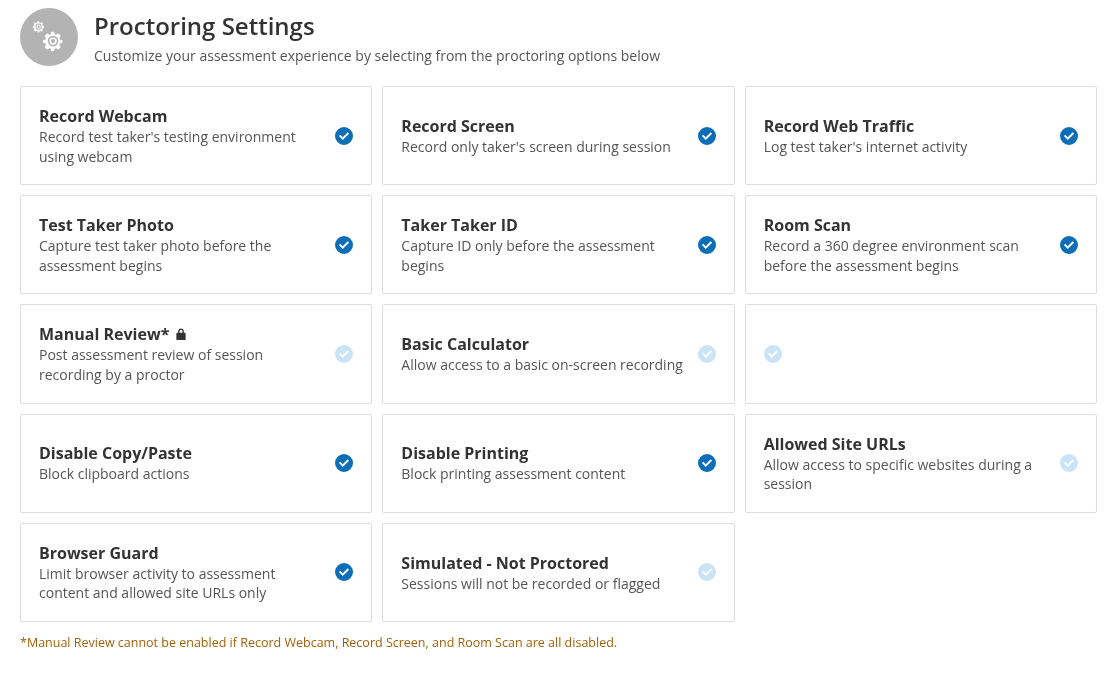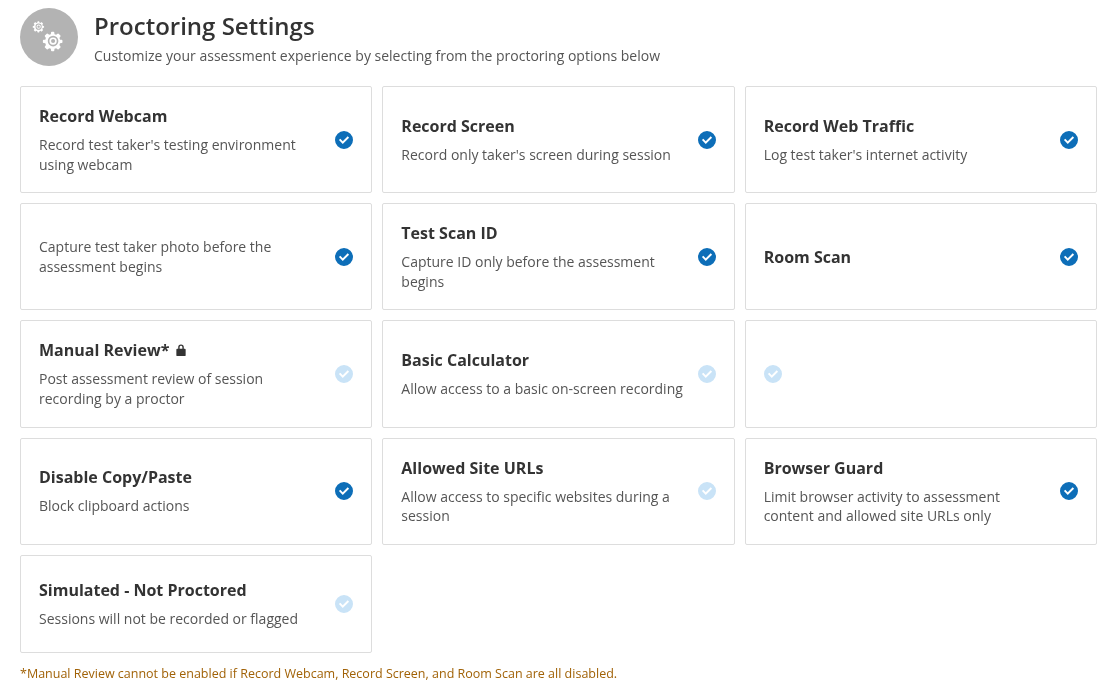--- a/index.html
+++ b/index.html
@@ -60,21 +60,21 @@
       display: flex;
       justify-content: space-between;
       align-items: center;
       gap: 12px;
       min-height: 98px;
       background: #fff;
     }
     .card-text {
       display: flex;
       flex-direction: column;
-      gap: 8px;
+      gap: 0;
       flex: 1;
     }
     .card-title {
       font-size: 16px;
       font-weight: 700;
       color: #333;
       display: flex;
       align-items: center;
       gap: 6px;
     }
@@ -169,46 +169,50 @@
         <div class="card-desc">Log test taker's internet activity</div>
       </div>
       <div class="toggle enabled">
         <svg viewBox="0 0 16 16" width="18" height="18">
           <path d="M8 0a8 8 0 1 0 0 16A8 8 0 0 0 8 0zm-1.1 11.5L3.5 8.1l1.2-1.2 2.2 2.2 4.4-4.4 1.2 1.2-5.6 5.6z"></path>
         </svg>
       </div>
     </div>
     <div class="card">
       <div class="card-text">
+        <div class="card-title">
+          <span>Test Taker Photo</span>
+        </div>
         <div class="card-desc">Capture test taker photo before the assessment begins</div>
       </div>
       <div class="toggle enabled">
         <svg viewBox="0 0 16 16" width="18" height="18">
           <path d="M8 0a8 8 0 1 0 0 16A8 8 0 0 0 8 0zm-1.1 11.5L3.5 8.1l1.2-1.2 2.2 2.2 4.4-4.4 1.2 1.2-5.6 5.6z"></path>
         </svg>
       </div>
     </div>
     <div class="card">
       <div class="card-text">
         <div class="card-title">
-          <span>Test Scan ID</span>
+          <span>Taker Taker ID</span>
         </div>
         <div class="card-desc">Capture ID only before the assessment begins</div>
       </div>
       <div class="toggle enabled">
         <svg viewBox="0 0 16 16" width="18" height="18">
           <path d="M8 0a8 8 0 1 0 0 16A8 8 0 0 0 8 0zm-1.1 11.5L3.5 8.1l1.2-1.2 2.2 2.2 4.4-4.4 1.2 1.2-5.6 5.6z"></path>
         </svg>
       </div>
     </div>
     <div class="card">
       <div class="card-text">
         <div class="card-title">
           <span>Room Scan</span>
         </div>
+        <div class="card-desc">Record a 360 degree environment scan before the assessment begins</div>
       </div>
       <div class="toggle enabled">
         <svg viewBox="0 0 16 16" width="18" height="18">
           <path d="M8 0a8 8 0 1 0 0 16A8 8 0 0 0 8 0zm-1.1 11.5L3.5 8.1l1.2-1.2 2.2 2.2 4.4-4.4 1.2 1.2-5.6 5.6z"></path>
         </svg>
       </div>
     </div>
     <div class="card">
       <div class="card-text">
         <div class="card-title">
@@ -256,20 +260,33 @@
       </div>
       <div class="toggle enabled">
         <svg viewBox="0 0 16 16" width="18" height="18">
           <path d="M8 0a8 8 0 1 0 0 16A8 8 0 0 0 8 0zm-1.1 11.5L3.5 8.1l1.2-1.2 2.2 2.2 4.4-4.4 1.2 1.2-5.6 5.6z"></path>
         </svg>
       </div>
     </div>
     <div class="card">
       <div class="card-text">
         <div class="card-title">
+          <span>Disable Printing</span>
+        </div>
+        <div class="card-desc">Block printing assessment content</div>
+      </div>
+      <div class="toggle enabled">
+        <svg viewBox="0 0 16 16" width="18" height="18">
+          <path d="M8 0a8 8 0 1 0 0 16A8 8 0 0 0 8 0zm-1.1 11.5L3.5 8.1l1.2-1.2 2.2 2.2 4.4-4.4 1.2 1.2-5.6 5.6z"></path>
+        </svg>
+      </div>
+    </div>
+    <div class="card">
+      <div class="card-text">
+        <div class="card-title">
           <span>Allowed Site URLs</span>
         </div>
         <div class="card-desc">Allow access to specific websites during a session</div>
       </div>
       <div class="toggle disabled">
         <svg viewBox="0 0 16 16" width="18" height="18">
           <path d="M8 0a8 8 0 1 0 0 16A8 8 0 0 0 8 0zm-1.1 11.5L3.5 8.1l1.2-1.2 2.2 2.2 4.4-4.4 1.2 1.2-5.6 5.6z"></path>
         </svg>
       </div>
     </div>

